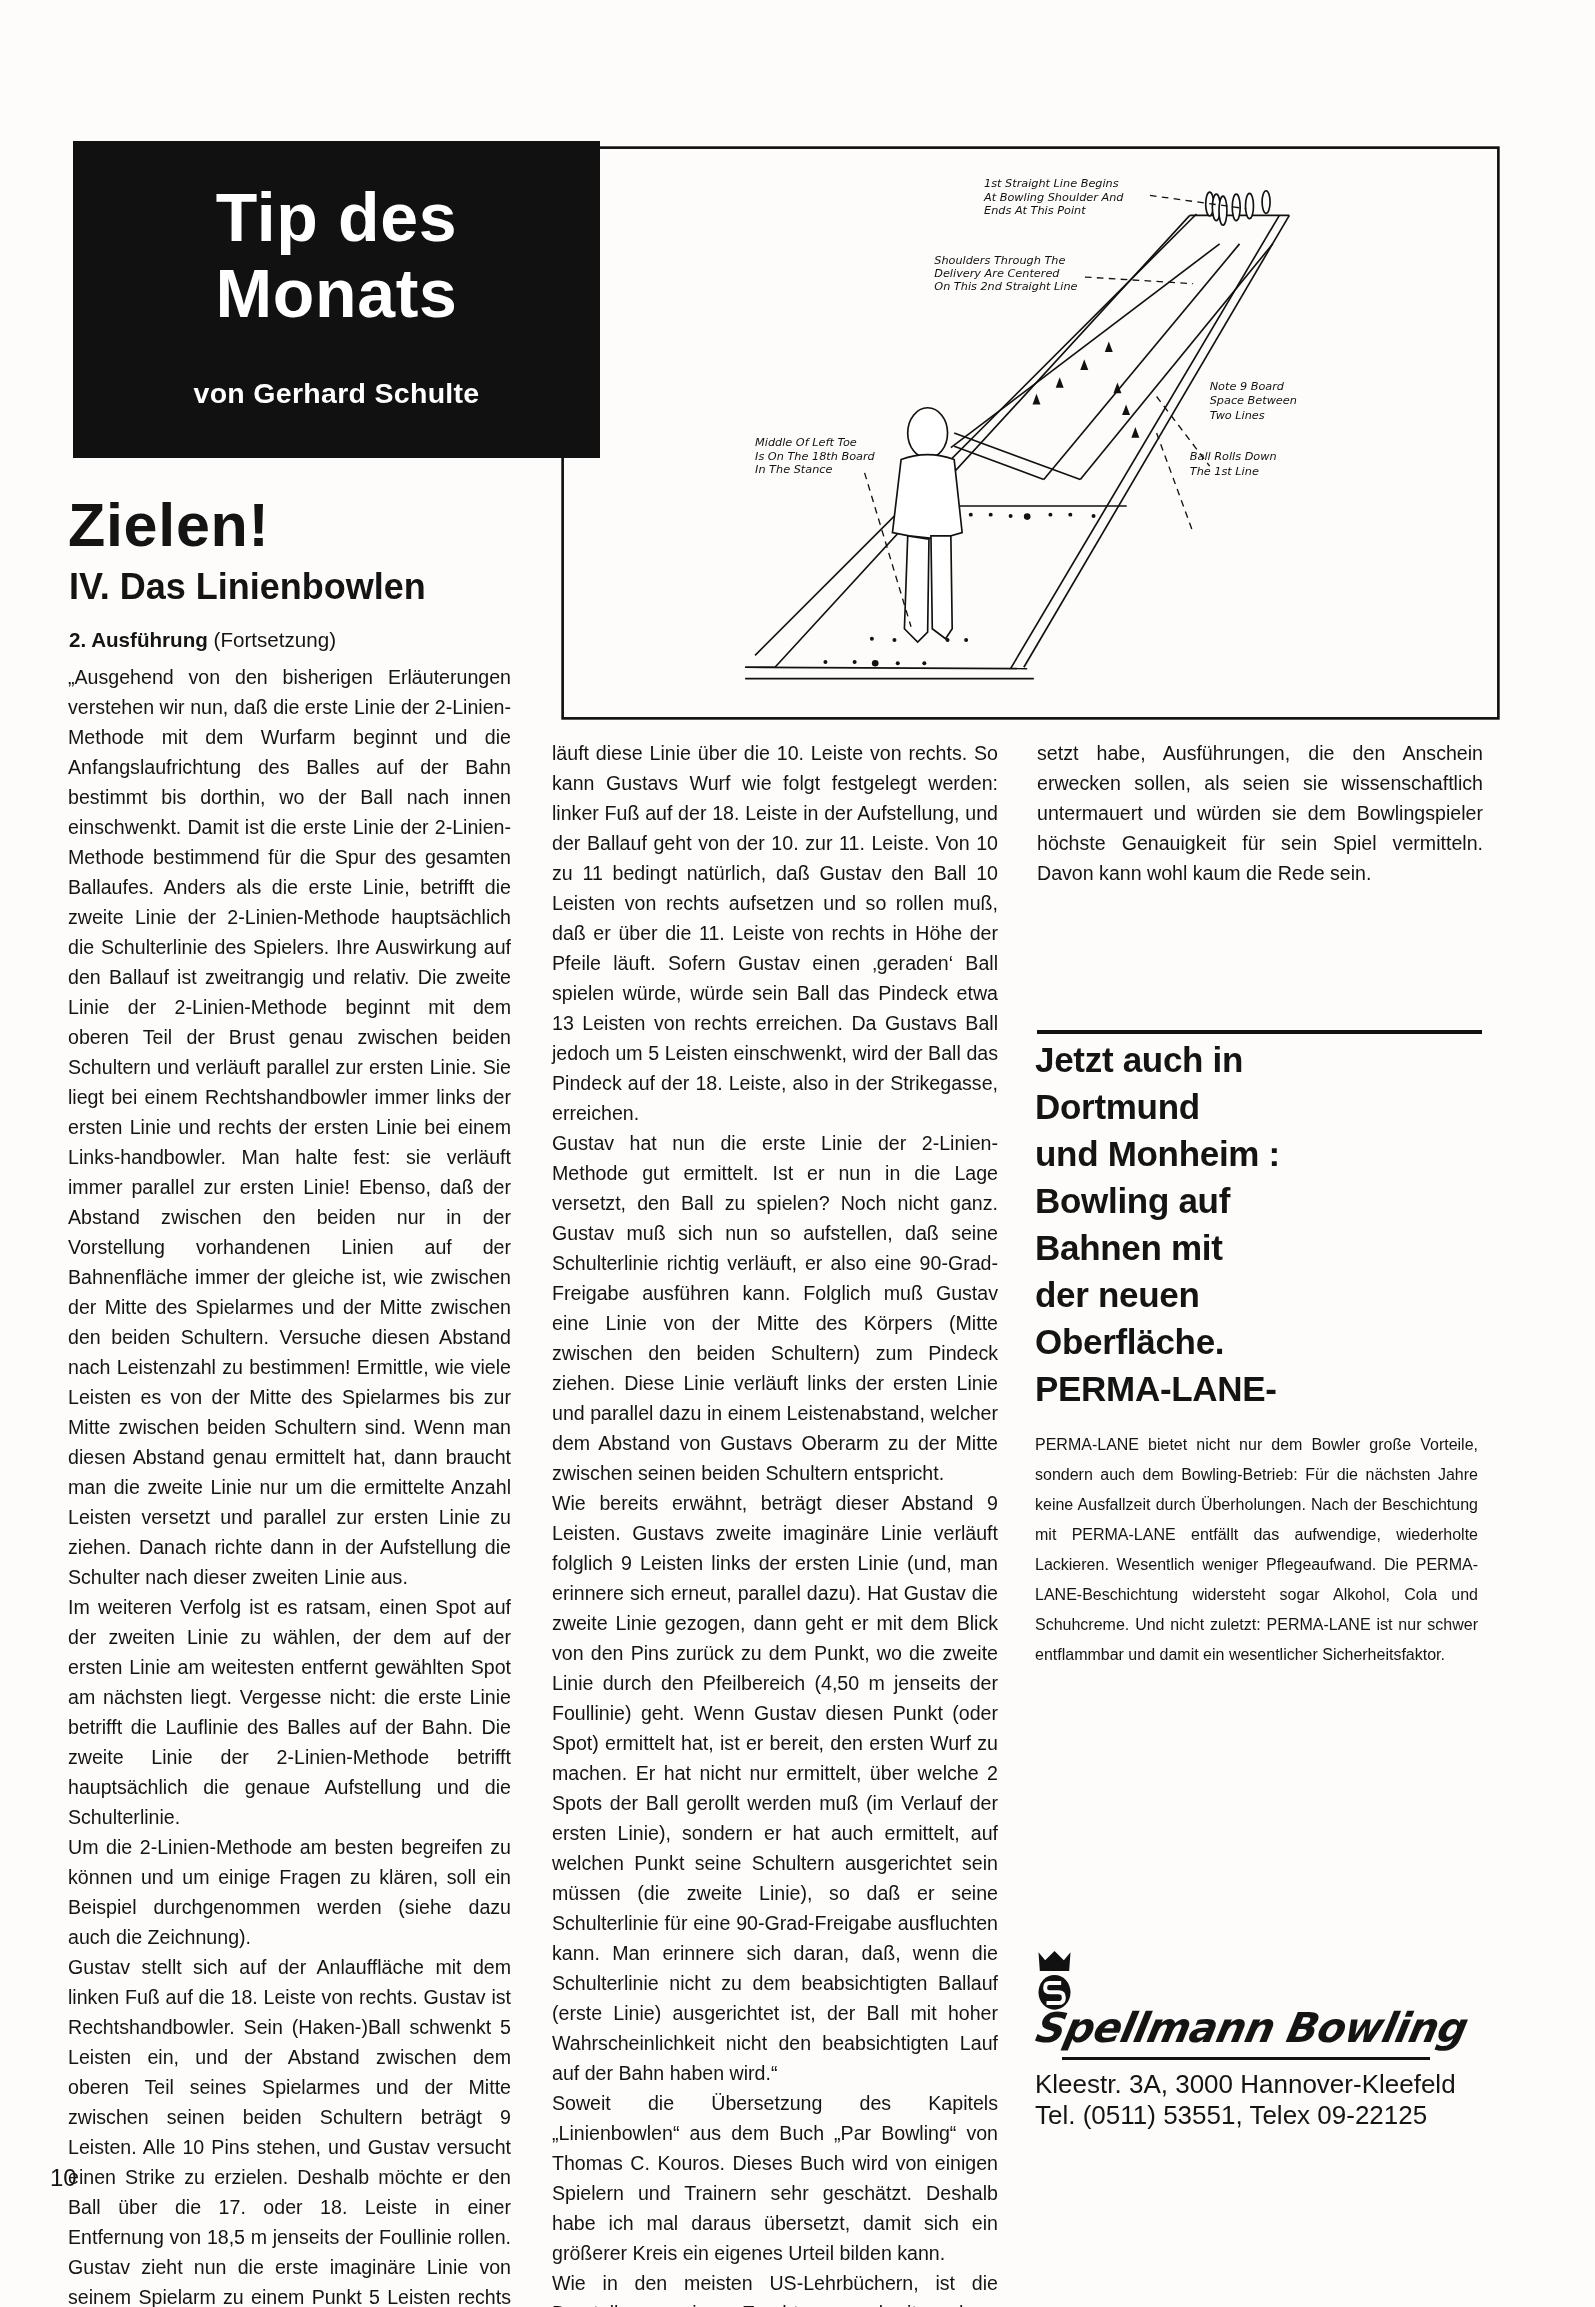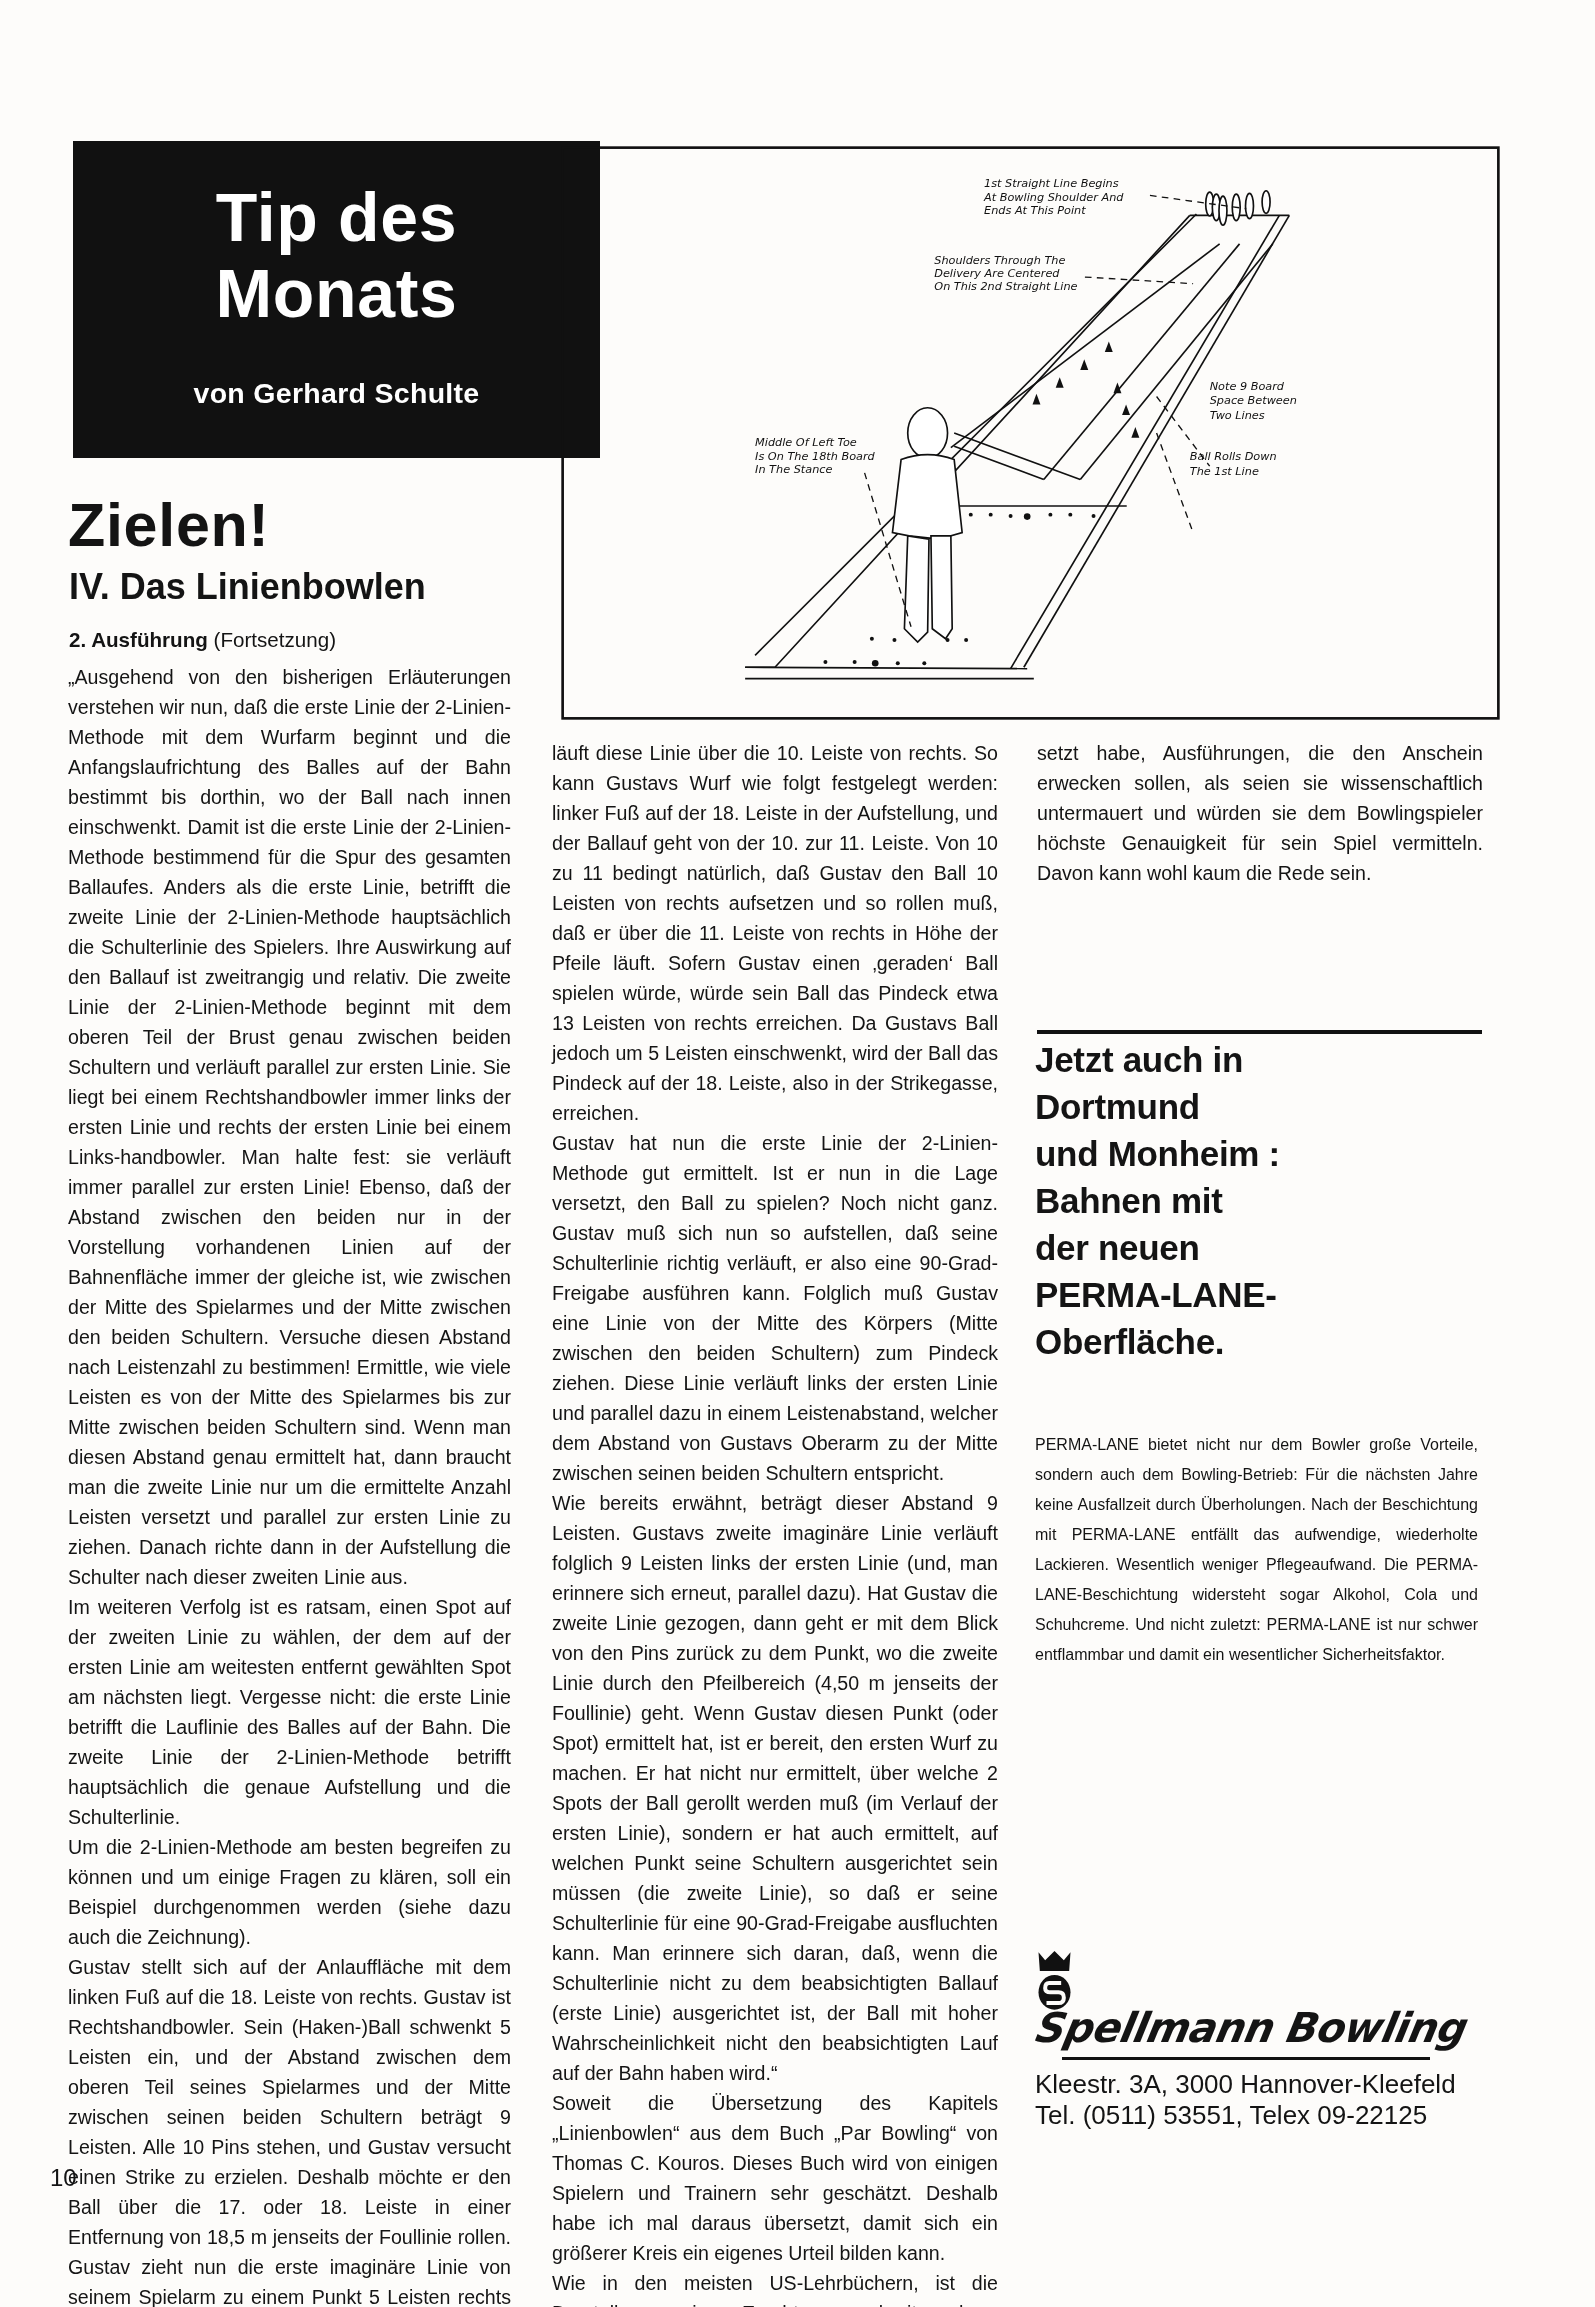--- a/index.html
+++ b/index.html
@@ -187,24 +187,25 @@
 
 <div id="col3" class="col">
   <p>setzt habe, Ausführungen, die den Anschein erwecken sollen, als seien sie wissenschaftlich untermauert und würden sie dem Bowlingspieler höchste Genauigkeit für sein Spiel vermitteln. Davon kann wohl kaum die Rede sein.</p>
 </div>
 
 <div id="ad-rule" class="abs"></div>
 <div id="ad-headline" class="abs">
   <div>Jetzt auch in</div>
   <div>Dortmund</div>
   <div>und Monheim :</div>
+  <div>Bowling auf</div>
   <div>Bahnen mit</div>
   <div>der neuen</div>
+  <div>Oberfläche.</div>
   <div>PERMA-LANE-</div>
-  <div>Oberfläche.</div>
 </div>
 <div id="ad-body" class="abs">
   <p>PERMA-LANE bietet nicht nur dem Bowler große Vorteile, sondern auch dem Bowling-Betrieb: Für die nächsten Jahre keine Ausfallzeit durch Überholungen. Nach der Beschichtung mit PERMA-LANE entfällt das aufwendige, wiederholte Lackieren. Wesentlich weniger Pflegeaufwand. Die PERMA-LANE-Beschichtung widersteht sogar Alkohol, Cola und Schuhcreme. Und nicht zuletzt: PERMA-LANE ist nur schwer entflammbar und damit ein wesentlicher Sicherheitsfaktor.</p>
 </div>
 
 <div id="logo-mark" class="abs">
   <svg viewBox="0 0 52 90" width="35" height="60">
     <path d="M2,2 L12,14 L26,0 L40,14 L50,2 L48,30 L4,30 Z" fill="#111"></path>
     <ellipse cx="26" cy="62" rx="24" ry="26" fill="#111"></ellipse>
     <path d="M36,48 L18,48 Q12,48 12,56 Q12,62 20,62 L32,62 Q40,62 40,70 Q40,78 32,78 L14,78" stroke="#fdfcfa" stroke-width="6" fill="none"></path>

